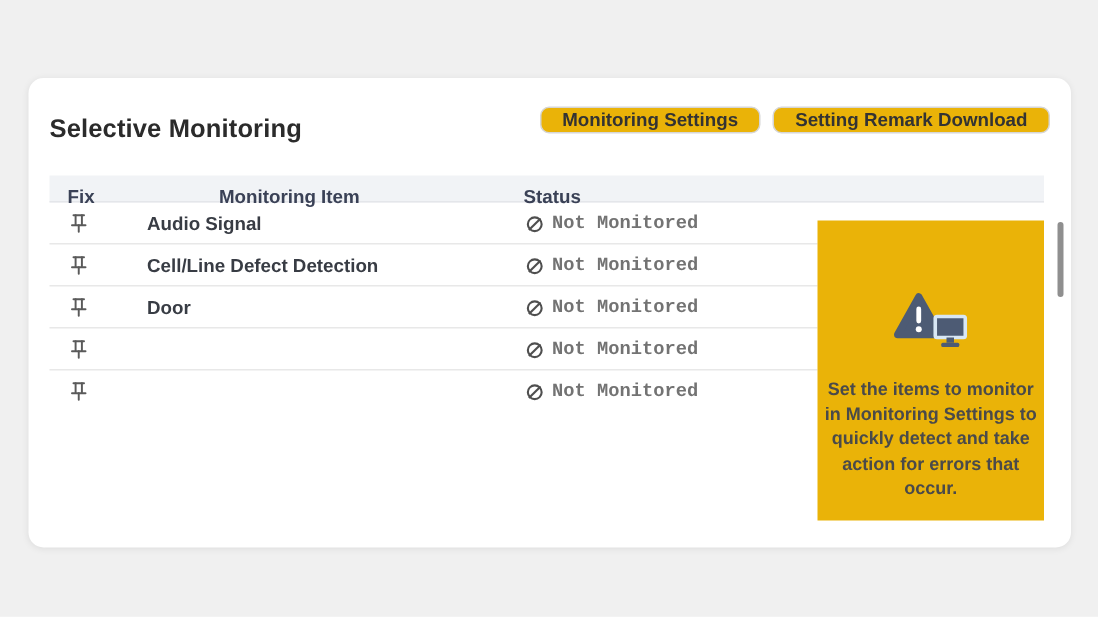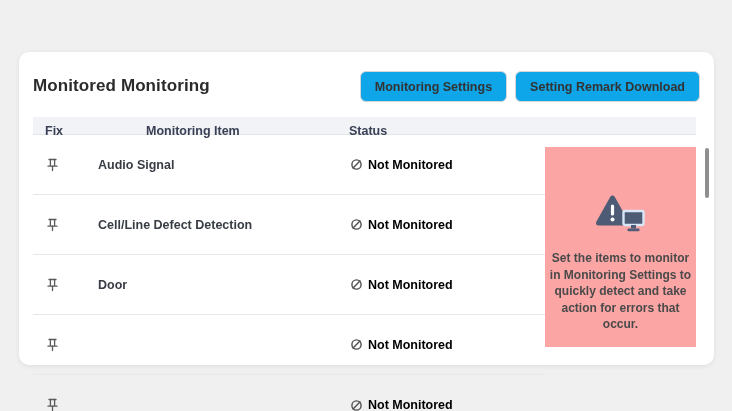--- a/index.html
+++ b/index.html
@@ -26,23 +26,23 @@
     color: #2b2b2b;
     letter-spacing: 0.1px;
   }
   .btn-row {
     position: absolute;
     top: 19px; right: 14px;
     display: flex;
     gap: 8px;
   }
   .btn {
-    height: 31px;
+    height: 18px;
     padding: 0 14px;
-    background: #0ea5e9;
+    background: #eab308;
     border: 1px solid #d6d6d6;
     border-radius: 6px;
     font-family: "Liberation Sans", sans-serif;
     font-size: 12.5px;
     font-weight: 700;
     color: #333333;
     cursor: pointer;
     display: flex;
     align-items: center;
     white-space: nowrap;
@@ -67,46 +67,46 @@
     font-weight: 700;
     color: #3a4156;
   }
   .th-fix    { left: 12px; }
   .th-item   { left: 65px; margin-left: 48px; }
   .th-status { left: 316px; }
   .th-remark { left: 512px; width: 151px; text-align: center; }
   .tbody { position: relative; width: 512px; }
   .row {
     position: relative;
-    height: 60px;
+    height: 28px;
     border-bottom: 1px solid #e8e8e8;
     display: flex;
     align-items: center;
   }
   .row:last-child { border-bottom: none; }
   .pin-cell {
     position: absolute; left: 11px;
     width: 16px; height: 16px;
     cursor: pointer;
     display: flex; align-items: center; justify-content: center;
   }
   .item-label {
     position: absolute; left: 65px;
     font-size: 12.5px; font-weight: 700; color: #383c44;
   }
   .status-cell {
     position: absolute; left: 317px;
-    display: flex; align-items: center; gap: 5px;
-    font-size: 12.5px; font-weight: 700; color: #000000;
+    display: flex; align-items: flex-end; gap: 5px;
+    font-size: 12.5px; font-weight: 700; color: #737373; font-family: Liberation Mono, monospace;
   }
   .remark-panel {
     position: absolute;
     left: 512px; top: 30px;
     width: 151px; height: 200px;
-    background: #fca5a5;
+    background: #eab308;
     text-align: center;
   }
   .remark-icon {
     margin-top: 47px;
     display: inline-block;
   }
   .remark-text {
     margin: 6px auto 0;
     width: 143px;
     font-size: 12px;
@@ -121,21 +121,21 @@
     background: #8f8f8f;
     border-radius: 2px;
     cursor: pointer;
   }
 </style>
 </head>
 <body>
 
 <div class="card">
 
-  <div class="page-title">Monitored Monitoring</div>
+  <div class="page-title">Selective Monitoring</div>
 
   <div class="btn-row">
     <button class="btn">Monitoring Settings</button>
     <button class="btn">Setting Remark Download</button>
   </div>
 
   <div class="table">
 
     <div class="thead">
       <div class="th th-fix">Fix</div>

